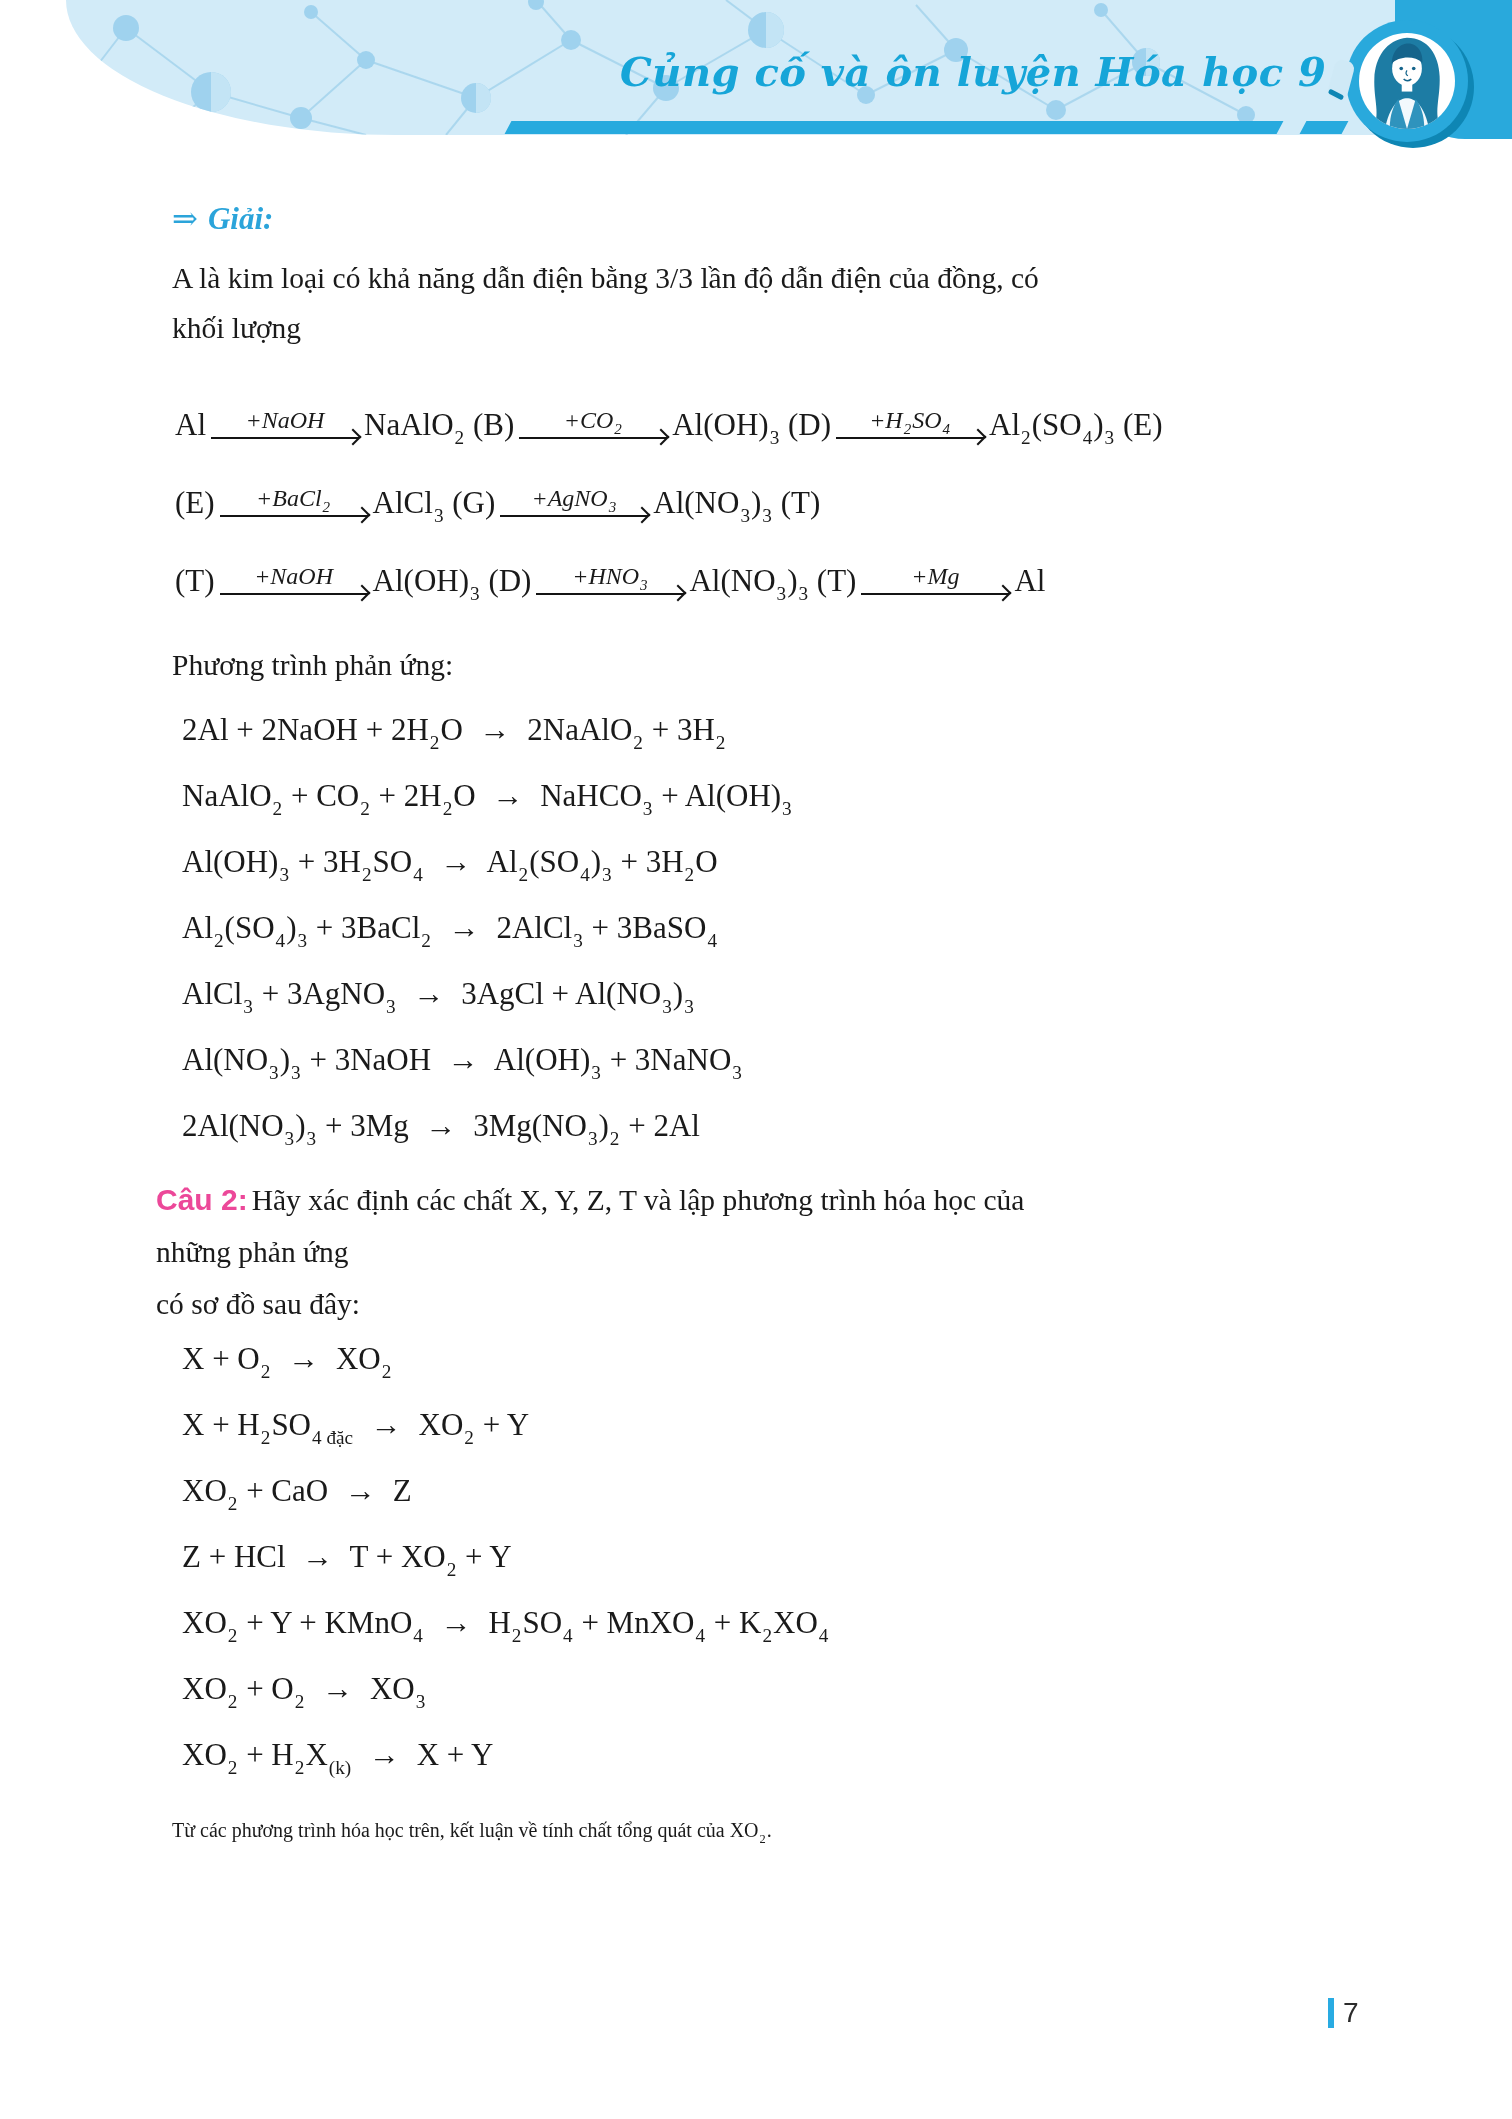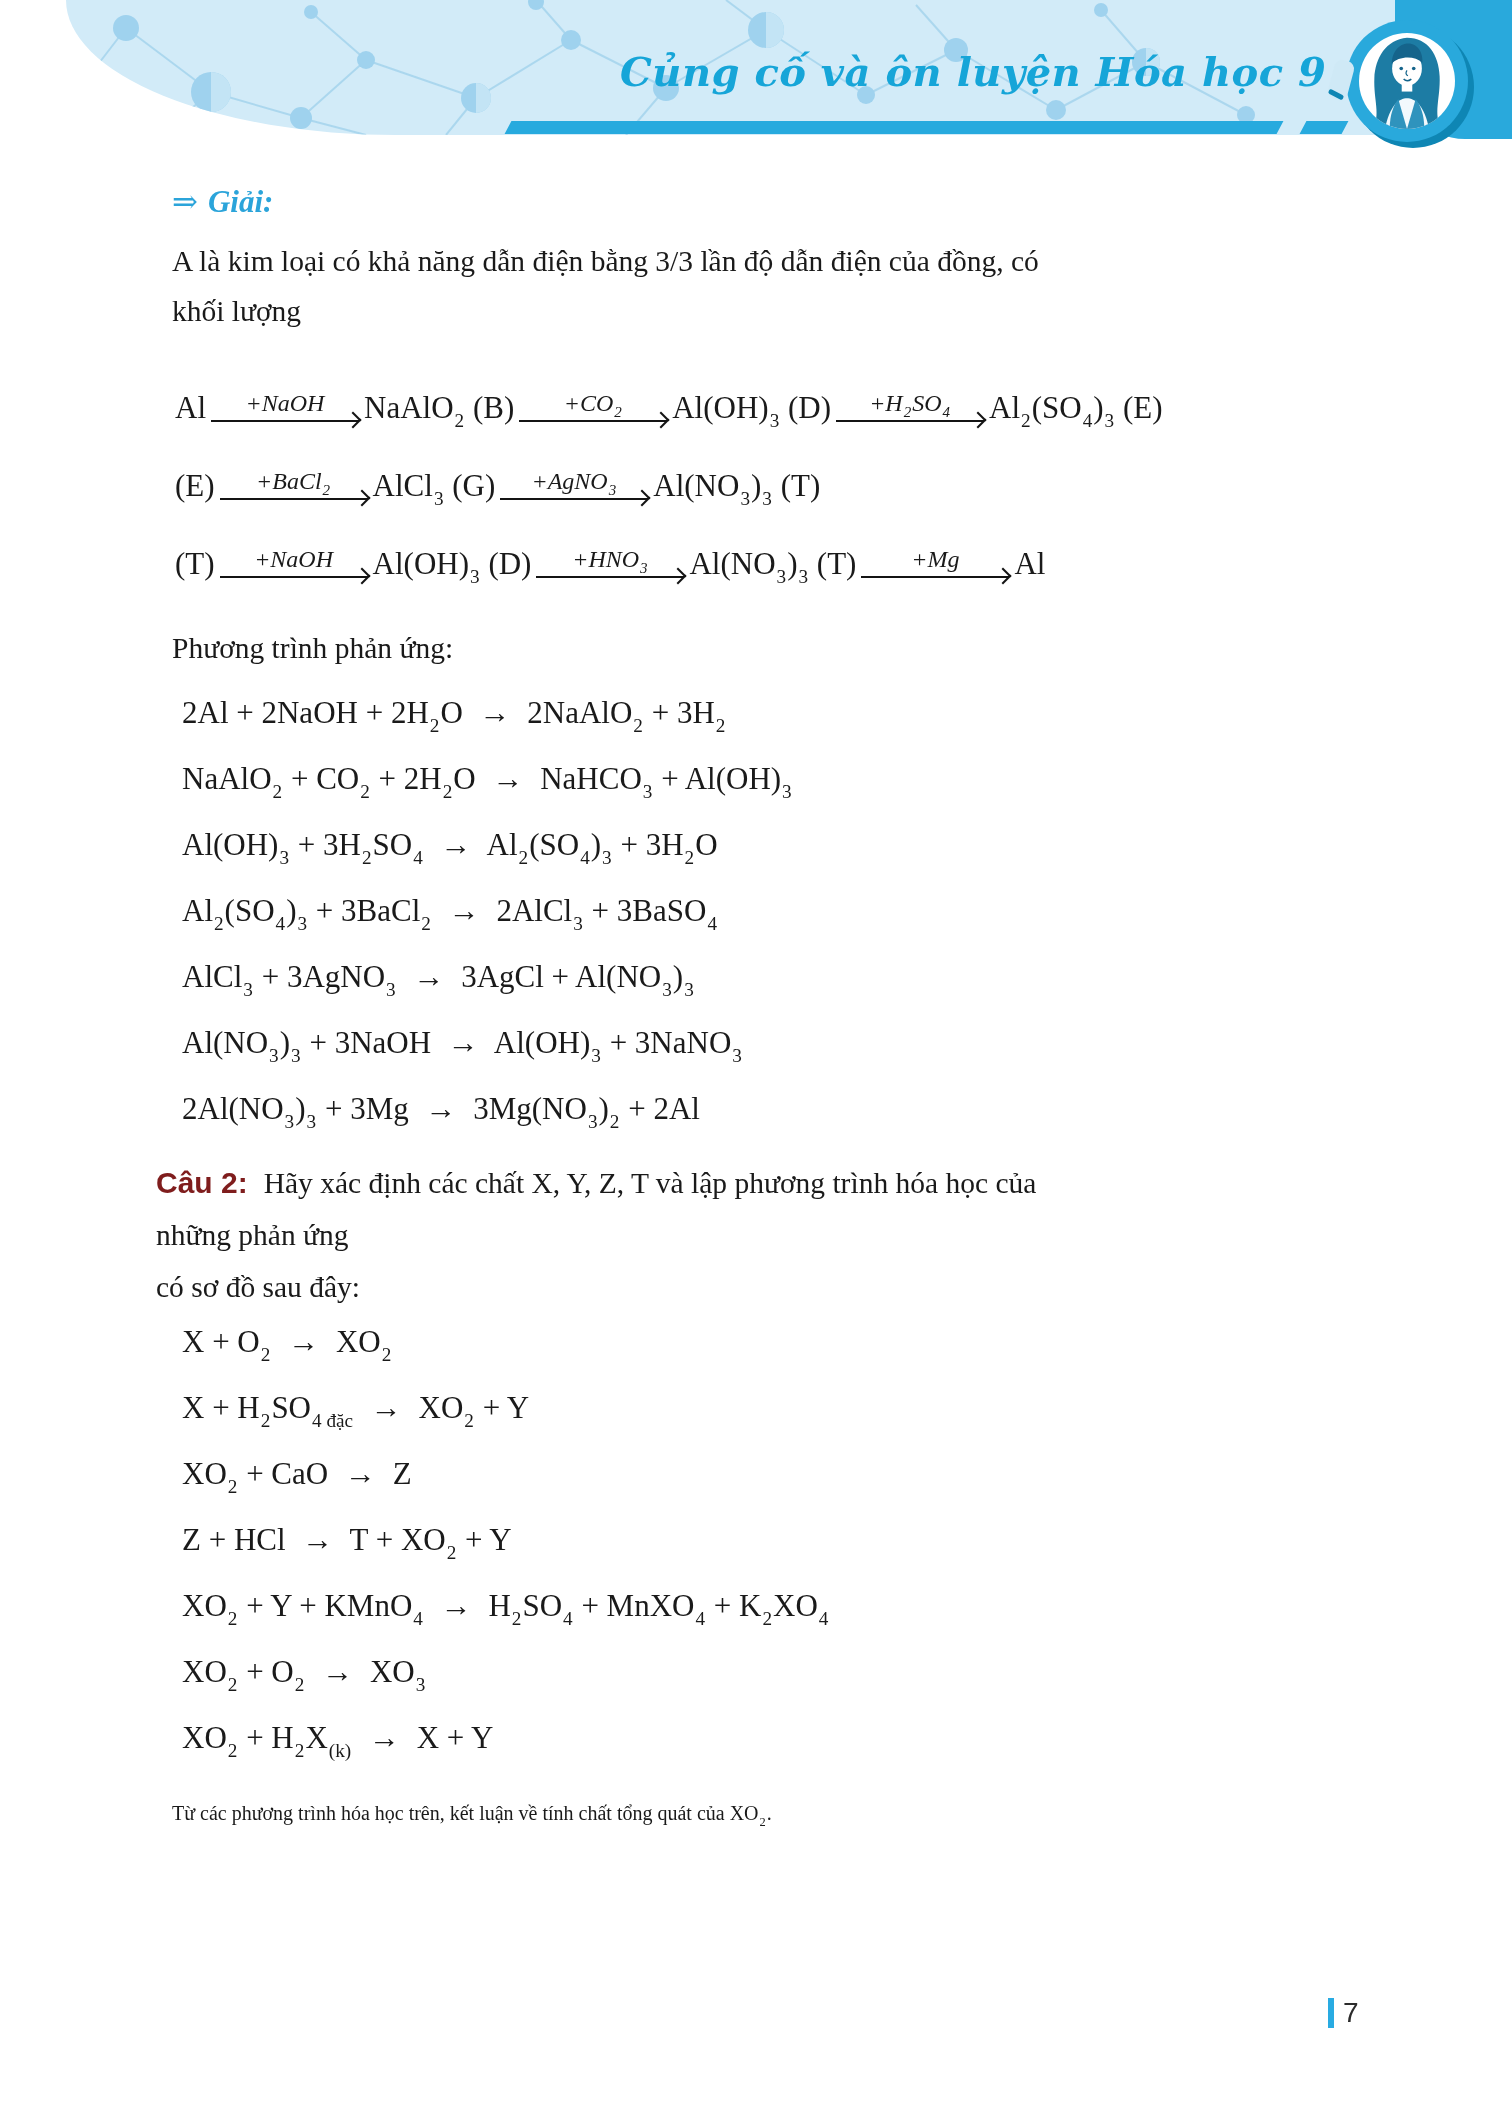--- a/index.html
+++ b/index.html
@@ -21,21 +21,21 @@
   .ring-shadow{position:absolute;top:26px;left:1352px;width:122px;height:122px;border-radius:50%;background:#0e86b4;}
   .ring{position:absolute;top:20px;left:1346px;width:122px;height:122px;border-radius:50%;background:#29a9dc;}
   .avatar-inner{position:absolute;top:33px;left:1359px;width:96px;height:96px;border-radius:50%;
                 background:#ffffff;overflow:hidden;}
   .hand{position:absolute;top:60px;left:1331px;width:20px;height:40px;background:#cfe9f6;
         border-radius:8px;transform:rotate(15deg);}
   .pen{position:absolute;top:92px;left:1328px;width:16px;height:5px;background:#0e86b4;
        border-radius:2px;transform:rotate(28deg);}
 
   
-  main{position:absolute;top:131px;left:0;width:1216px;padding:0 120px 0 172px;box-sizing:border-box;}
+  main{position:absolute;top:148px;left:0;width:1216px;padding:0 120px 0 172px;box-sizing:border-box;}
   .solution-head{margin-top:52px;font-size:31px;color:#2ba4da;}
   .solution-head .marker{font-style:normal;margin-right:10px;}
   .solution-head .giai{font-weight:700;font-style:italic;}
   .para{margin:16px 0 0 0;font-size:29.5px;line-height:50px;}
 
   .scheme{margin-top:40px;font-size:31px;}
   .scheme-row{display:flex;align-items:center;margin-bottom:14px;height:64px;white-space:nowrap;}
   .sp{margin:0 3px;}
   .rx{display:inline-flex;flex-direction:column;align-items:center;justify-content:flex-end;
       margin:0 2px;position:relative;top:-2px;min-width:148px;font-style:italic;}
@@ -45,21 +45,21 @@
   .rx-line:after{content:"";position:absolute;right:0px;top:-6px;width:10px;height:10px;
                  border-top:2.5px solid #141414;border-right:2.5px solid #141414;transform:rotate(45deg);}
 
   .eq-heading{margin-top:36px;font-size:29.5px;}
   .eq-block{margin:30px 0 0 10px;}
   .eq-line{font-size:31px;height:36px;margin-bottom:30px;white-space:nowrap;}
   sub{font-size:.62em;line-height:0;vertical-align:-0.45em;margin:0 1px 0 1px;}
   .rarr{padding:0 9px;}
 
   .question{margin:4px 0 0 -16px;font-size:29.5px;line-height:52px;}
-  .q-label{color:#7f1d1d;font-weight:700;font-family:"Liberation Sans",sans-serif;font-size:30px;margin-right:16px;}
+  .q-label{color:#ec4899;font-weight:700;font-family:"Liberation Sans",sans-serif;font-size:30px;margin-right:4px;}
   .q2{margin-top:11px;}
   .conclusion{margin-top:46px;font-size:20px;}
 
   
   .footer{position:absolute;left:1328px;top:1997px;display:flex;align-items:center;}
   .page-bar{display:inline-block;width:6px;height:30px;background:#29abe2;margin-right:9px;}
   .page-num{font-family:"Liberation Sans",sans-serif;font-size:28px;color:#2b2b2b;}
 </style>
 </head>
 <body>

